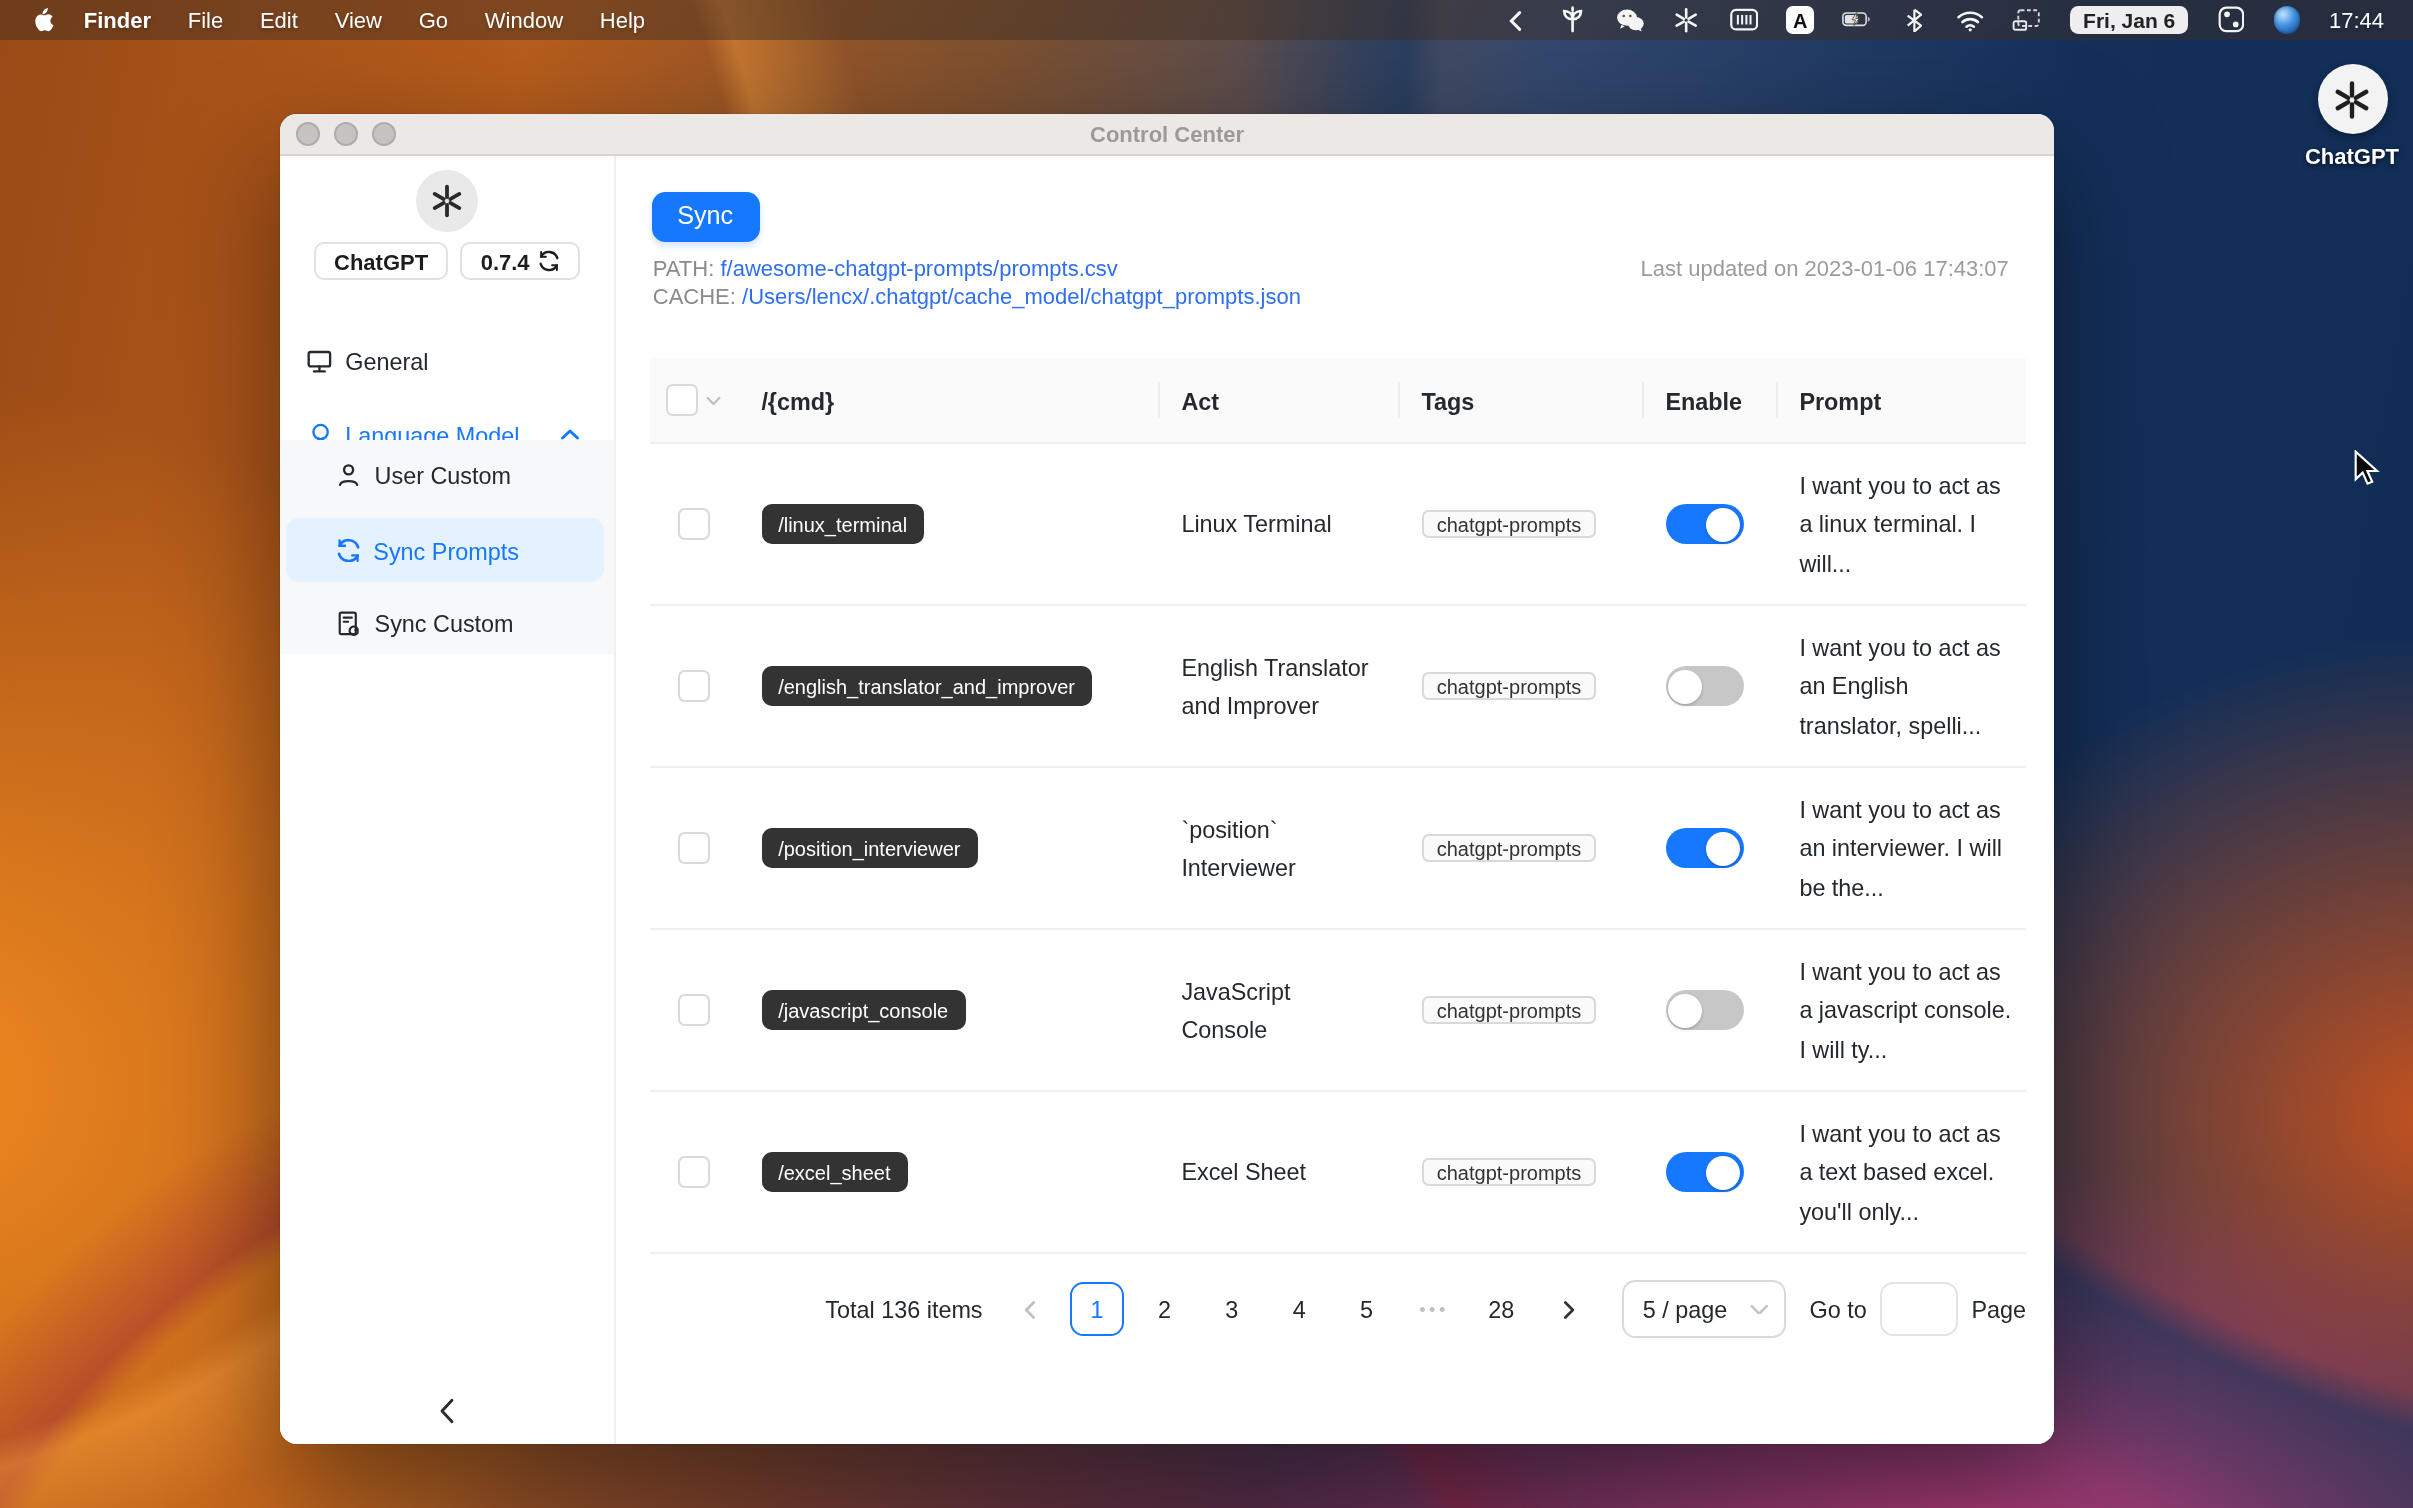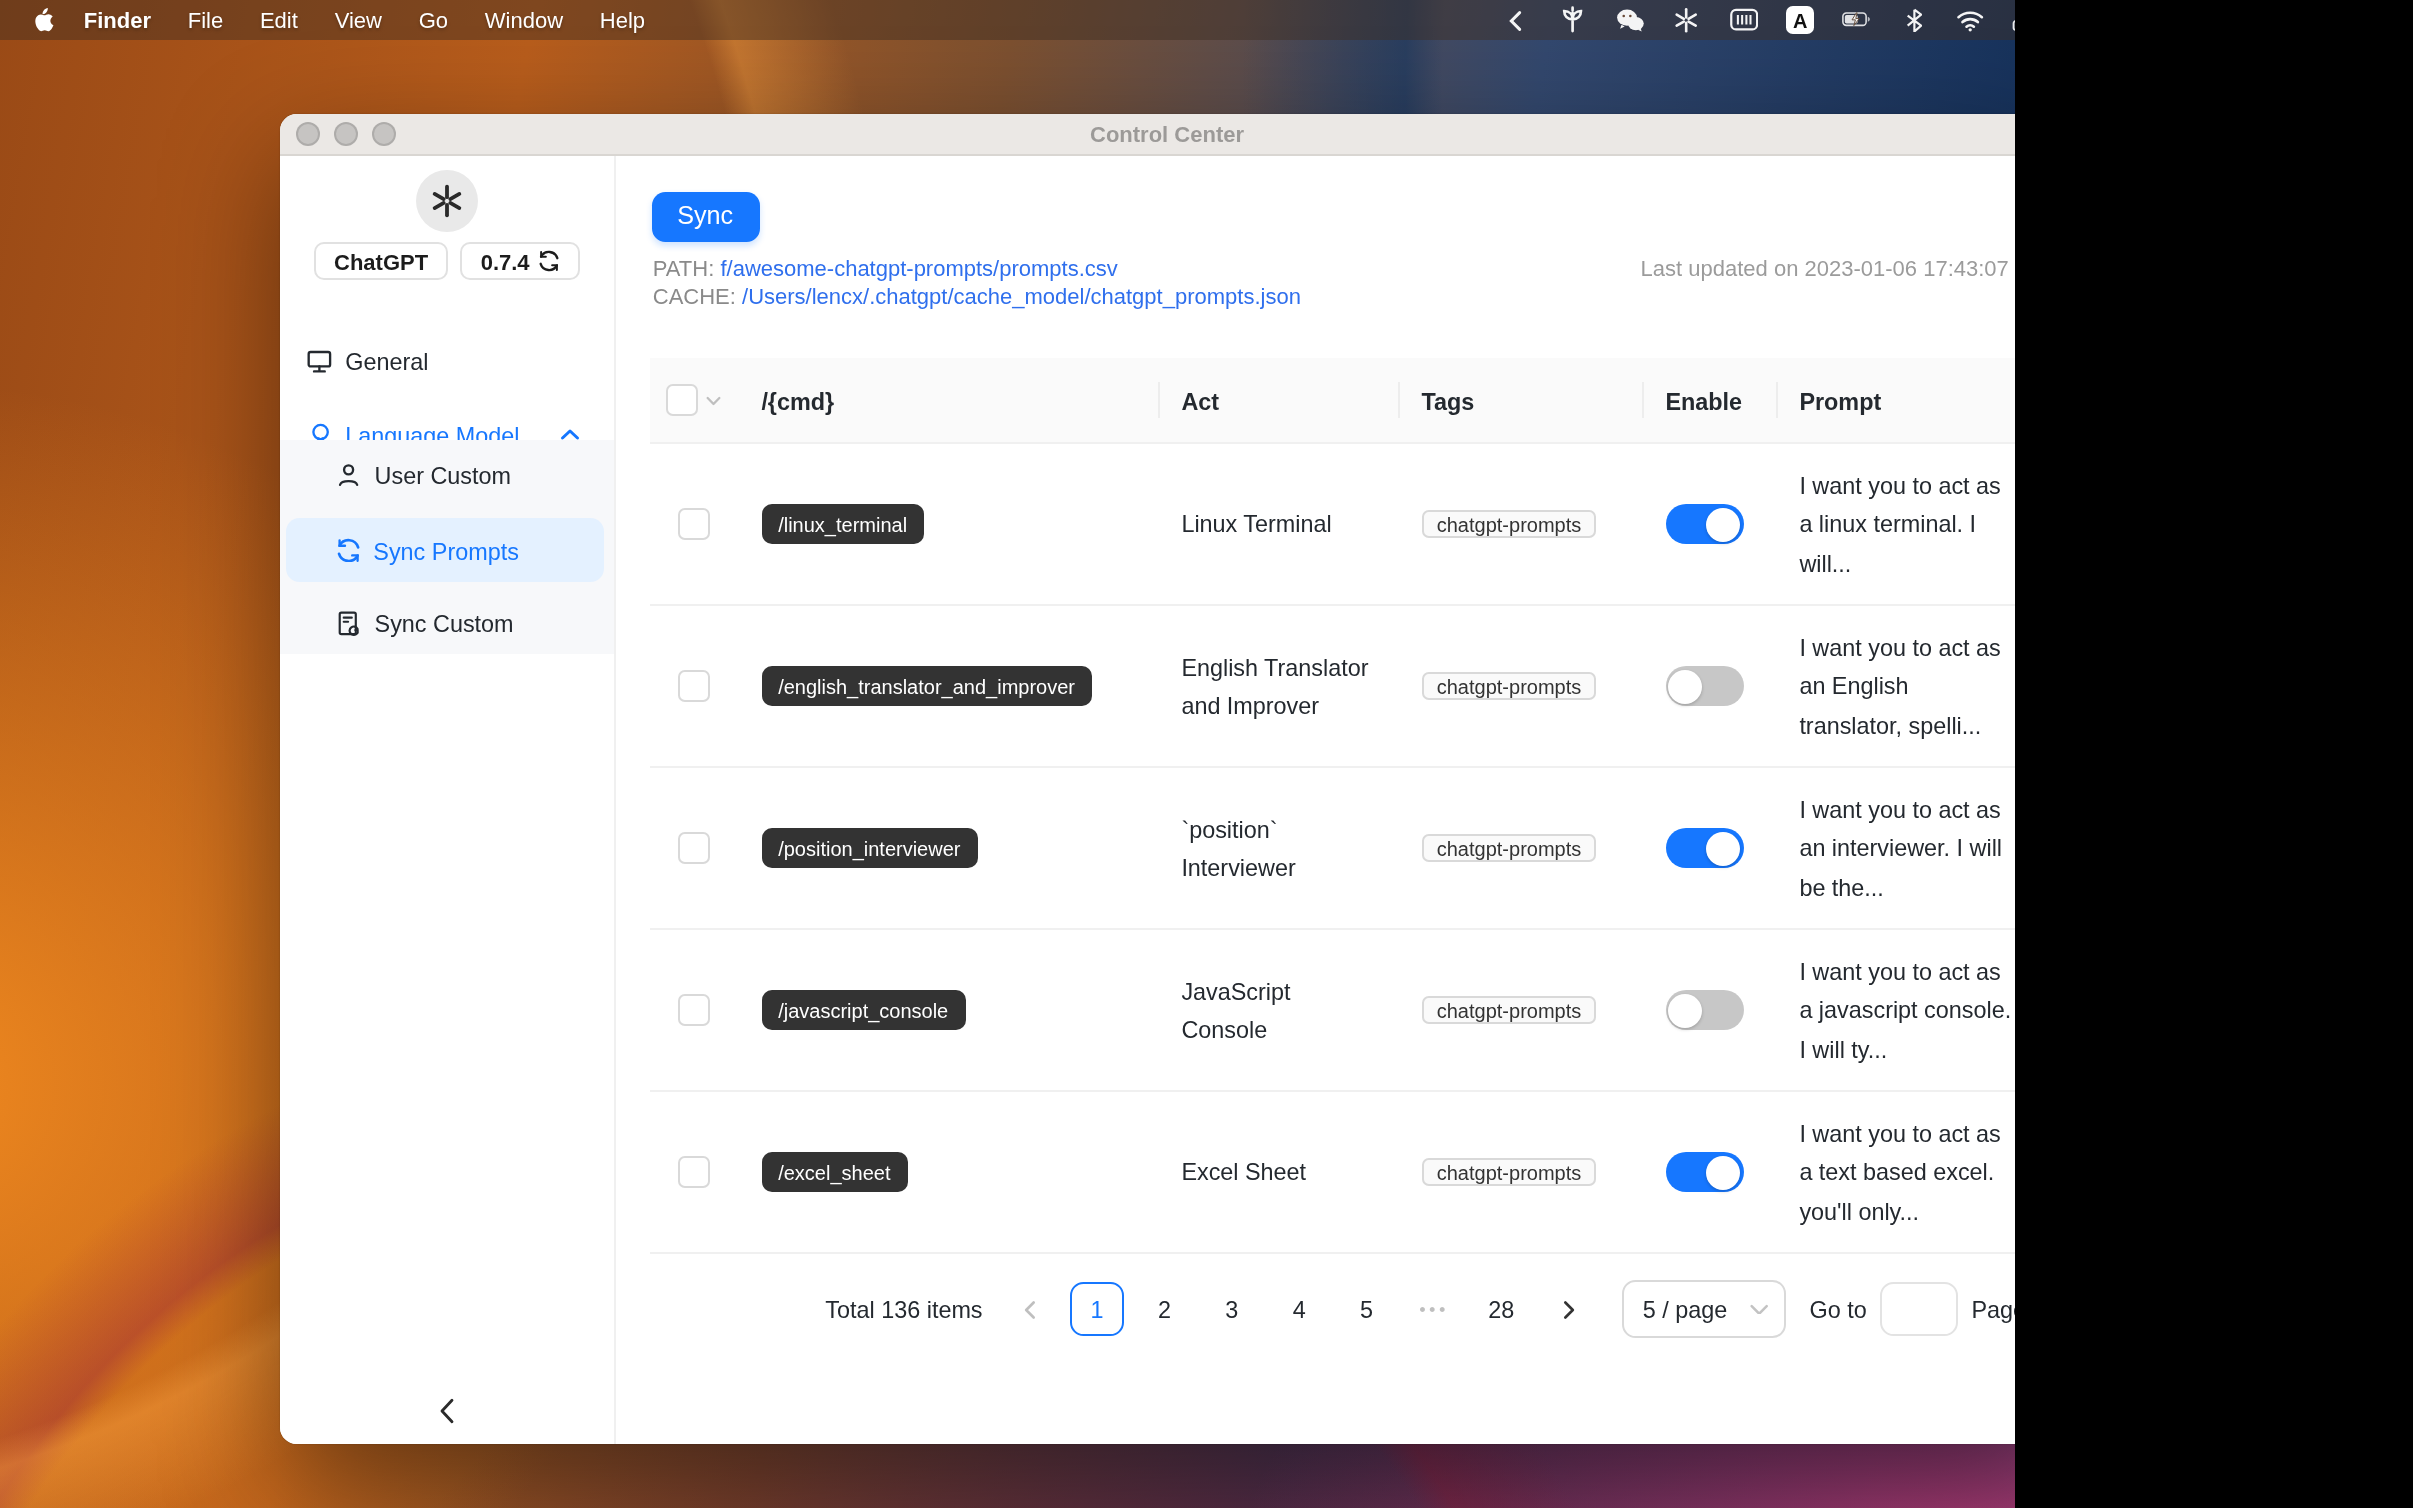--- a/index.html
+++ b/index.html
@@ -1,17 +1,17 @@
 <!DOCTYPE html>
 <html style="font-size:13.4px"><head>
 <meta charset="utf-8">
 <style>
   html,body{margin:0;padding:0;background:#000;}
   body{width:2413px;height:1508px;overflow:hidden;}
-  .stage{position:relative;width:2015px;height:1508px;overflow:hidden;}
+  .stage{position:relative;width:2413px;height:1508px;overflow:hidden;}
   .screen{position:absolute;left:0;top:0;width:1207px;height:754px;transform:scale(2);transform-origin:0 0;
           font-family:"Liberation Sans","DejaVu Sans",sans-serif;-webkit-font-smoothing:antialiased;}
 
   
   .wallpaper{position:absolute;inset:0;
     background:
       radial-gradient(637px 352px at 82% 104%, rgba(201,62,124,.92) 0%, rgba(201,62,124,0) 58%),
       radial-gradient(520px 436px at 101% 74%, rgba(206,84,28,.95) 0%, rgba(206,84,28,0) 55%),
       radial-gradient(754px 469px at 52% 118%, rgba(112,20,40,.98) 0%, rgba(112,20,40,0) 62%),
       radial-gradient(637px 587px at -4% 72%, rgba(243,139,31,.98) 0%, rgba(243,139,31,0) 60%),

